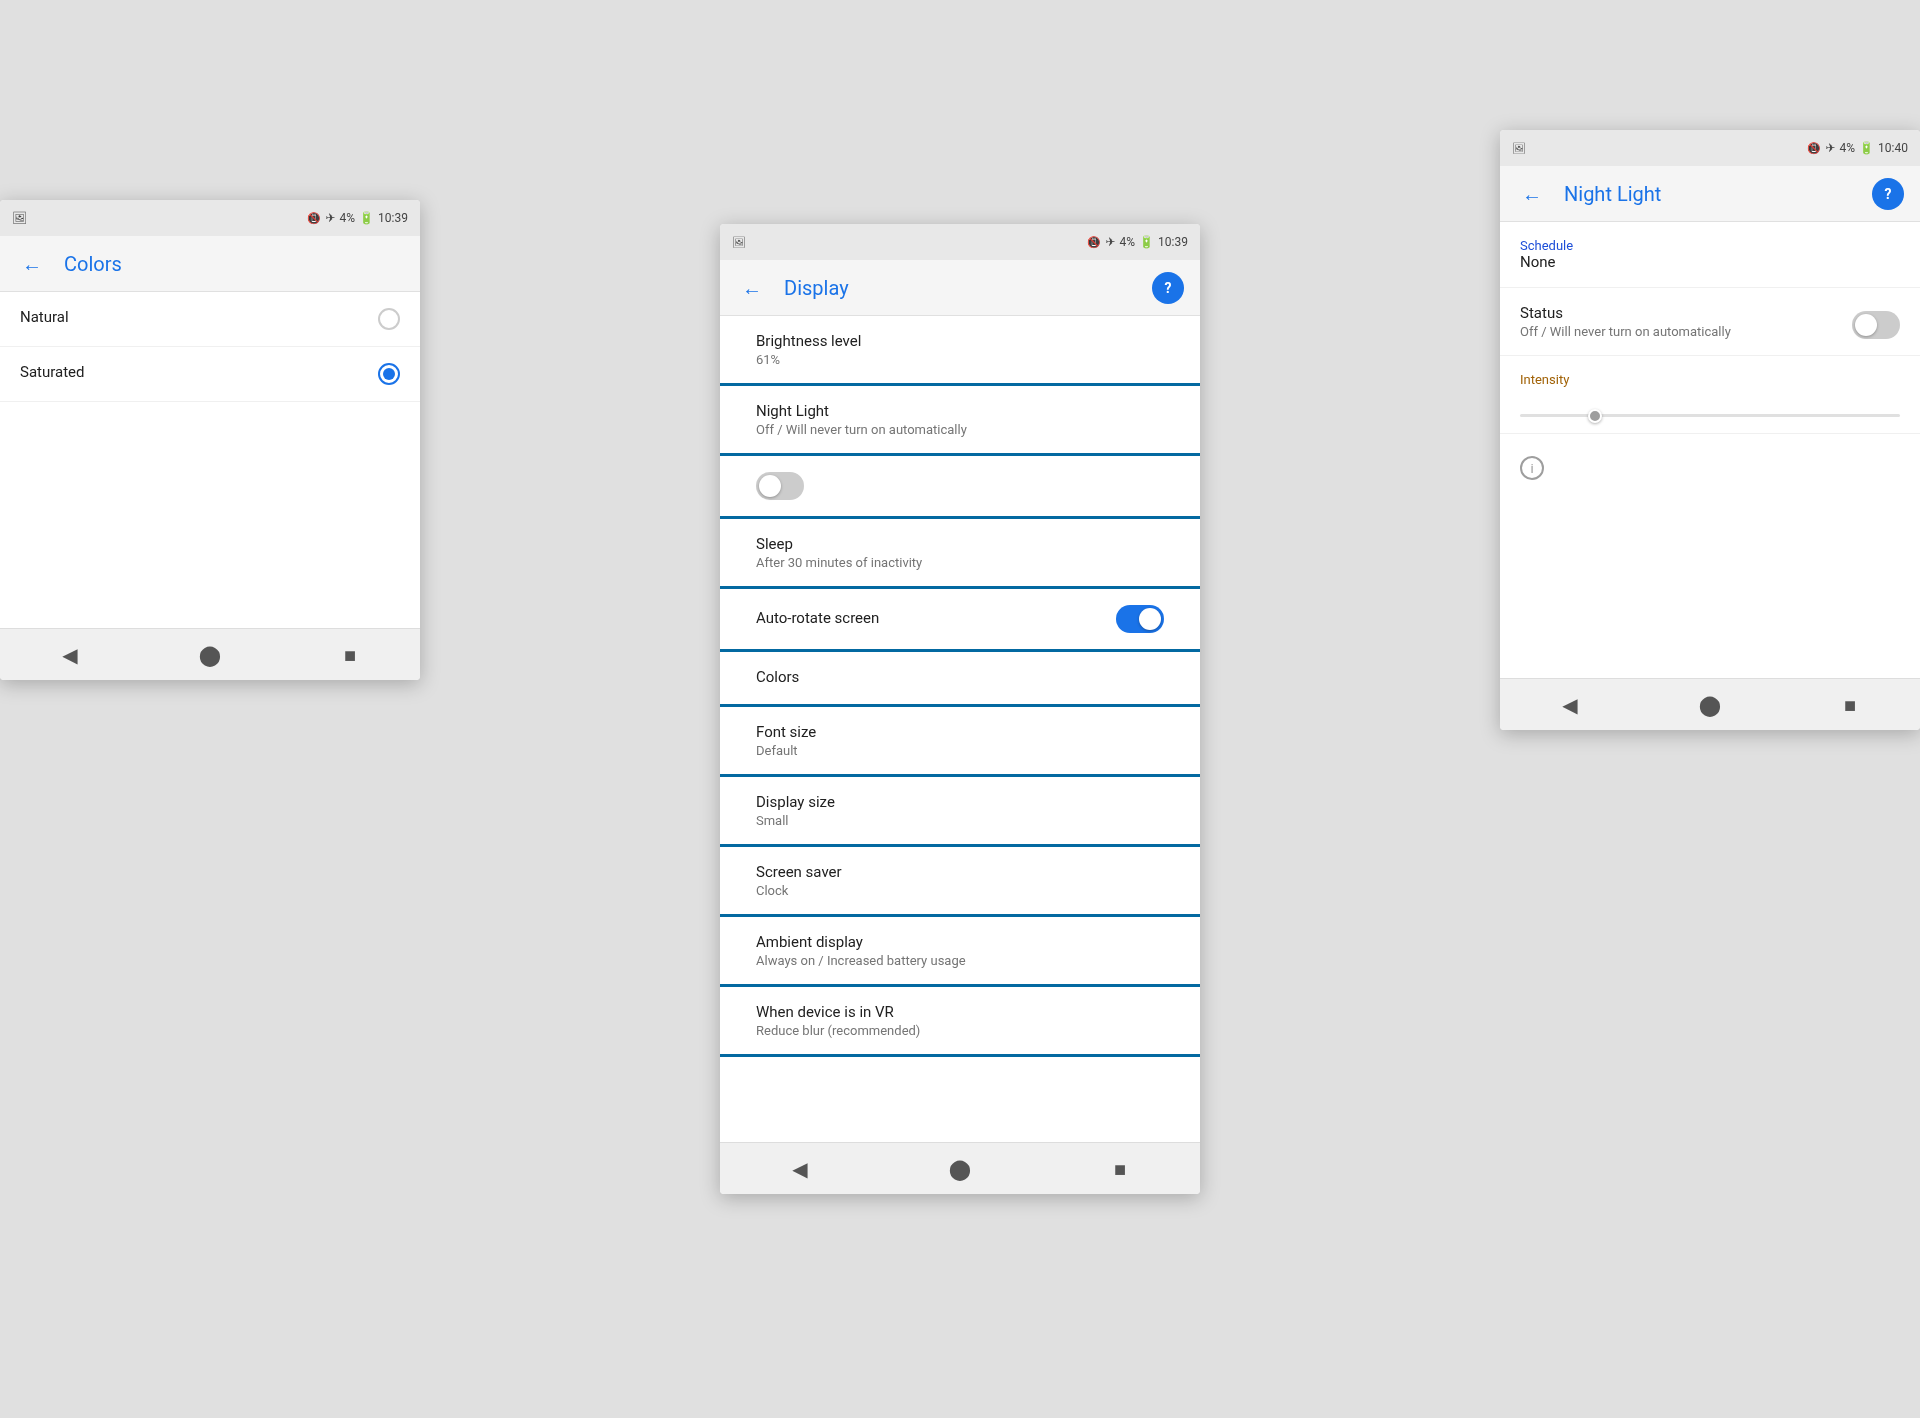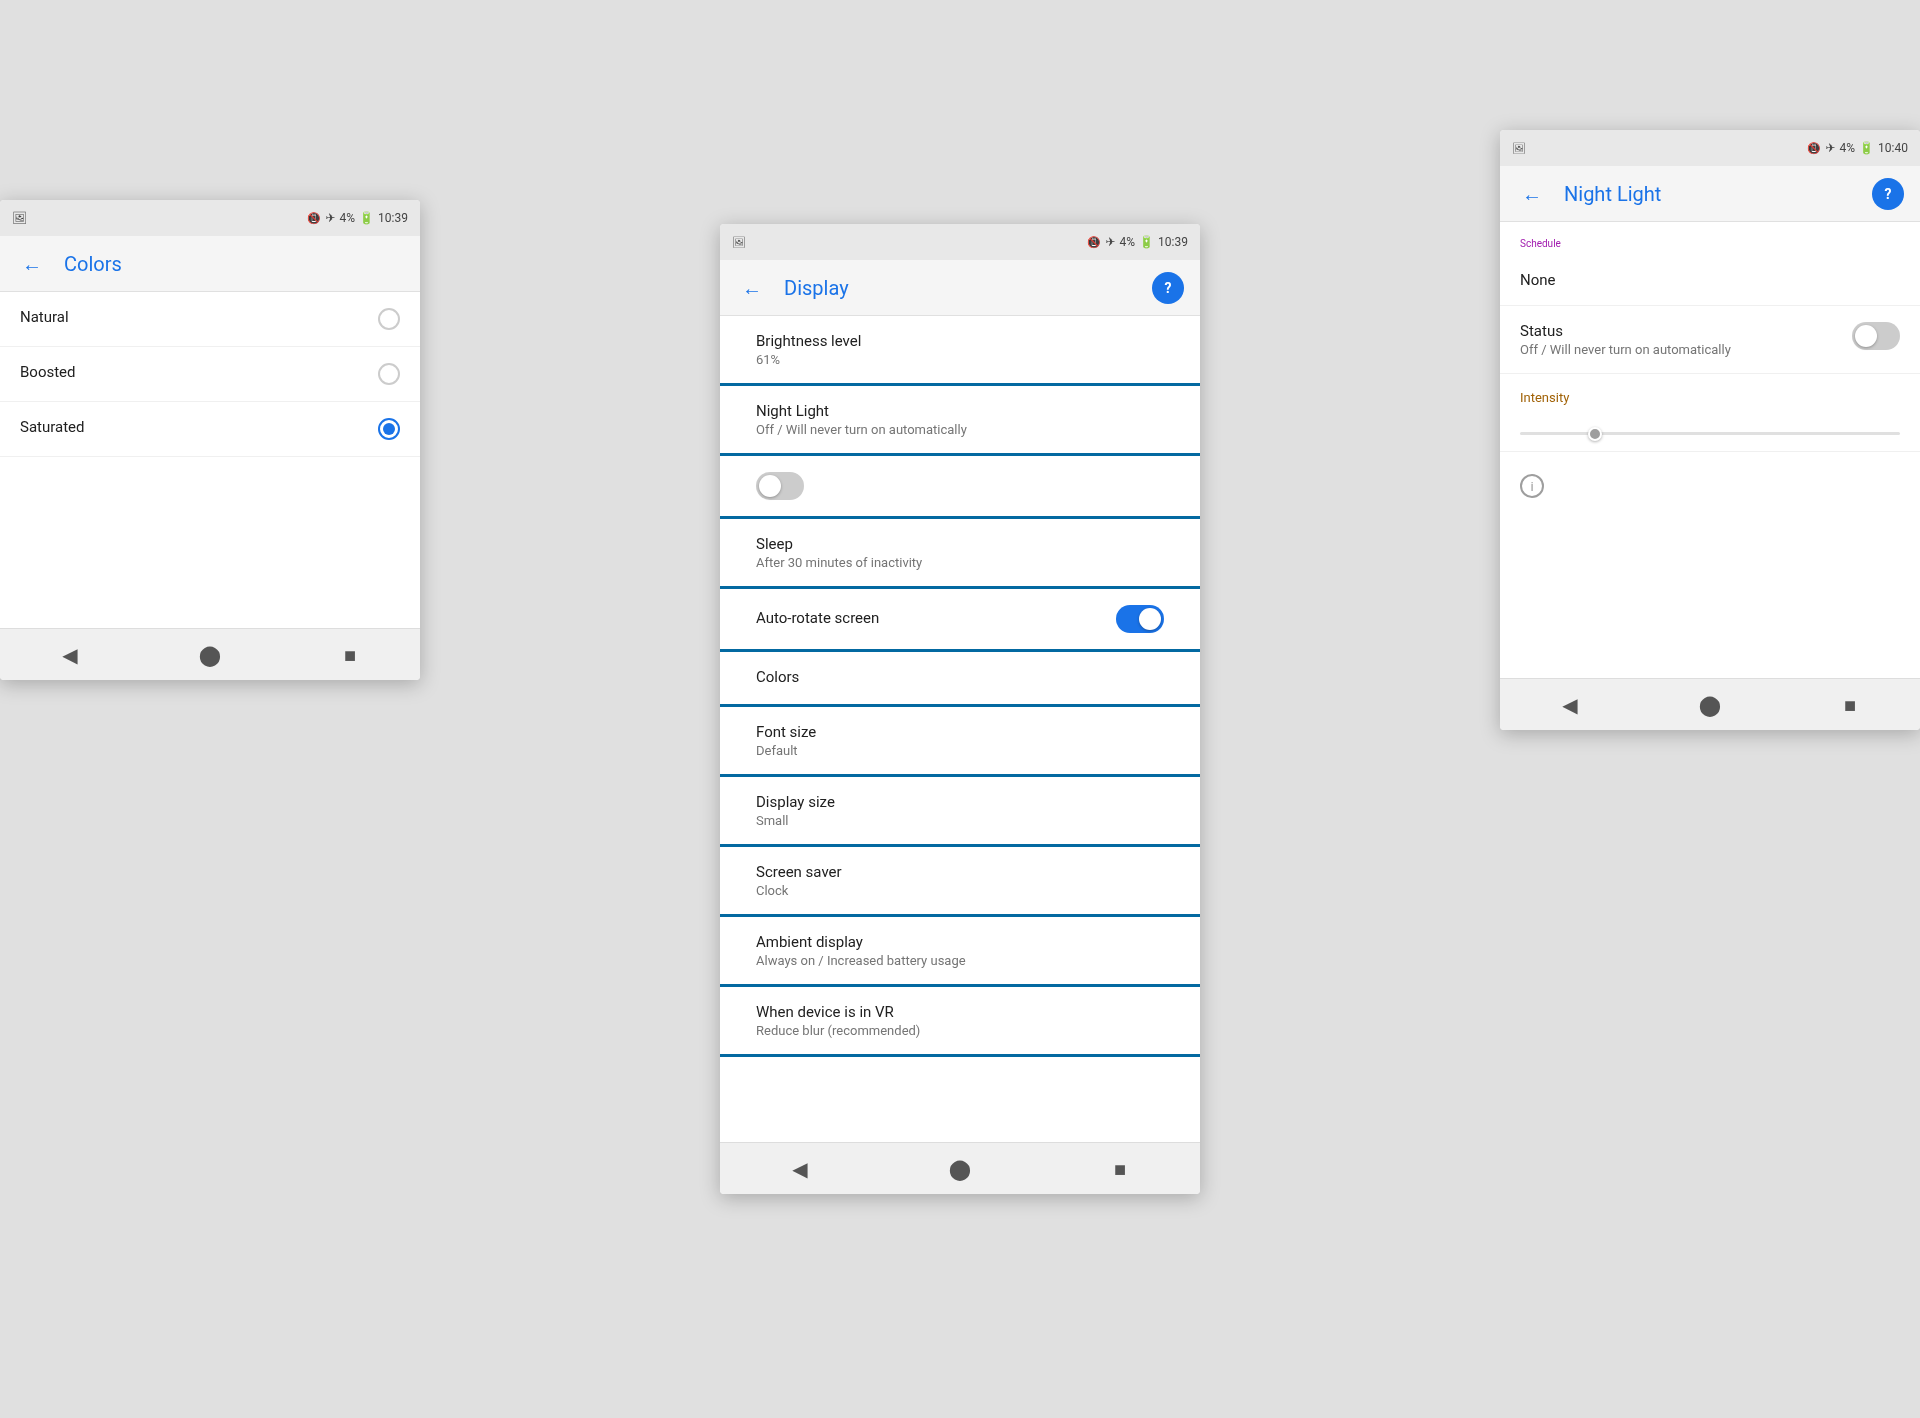--- a/index.html
+++ b/index.html
@@ -243,35 +243,35 @@
       position: absolute;
       left: 12px;
     }
 
     .night-section {
       padding: 16px 20px;
       border-bottom: 1px solid #f0f0f0;
     }
 
     .night-section-label {
-      font-size: 10px;
-      color: #a21caf;
-      margin-bottom: 22px;
+      font-size: 13px;
+      color: #1d4ed8;
+      margin-bottom: 0;
     }
 
     .night-section-value {
       font-size: 15px;
       color: #212121;
     }
 
     .night-status-row {
       padding: 16px 20px;
       border-bottom: 1px solid #f0f0f0;
       display: flex;
-      align-items: flex-start;
+      align-items: flex-end;
       justify-content: space-between;
       gap: 20px;
     }
 
     .intensity-section {
       padding: 16px 20px;
       border-bottom: 1px solid #f0f0f0;
     }
 
     .intensity-label {
@@ -345,26 +345,20 @@
   <div class="panel-content">
 
     <div id="color-options-container">
         <div class="color-option">
       <span class="label">Natural</span>
       <div class="radio-btn ">
         
       </div>
     </div>
         <div class="color-option">
-      <span class="label">Boosted</span>
-      <div class="radio-btn ">
-        
-      </div>
-    </div>
-        <div class="color-option">
       <span class="label">Saturated</span>
       <div class="radio-btn selected">
         <div class="radio-inner"></div>
       </div>
     </div>
       </div>
   </div>
   <div class="bottom-nav">
     <div class="nav-btn">◀</div>
     <div class="nav-btn">⬤</div>

